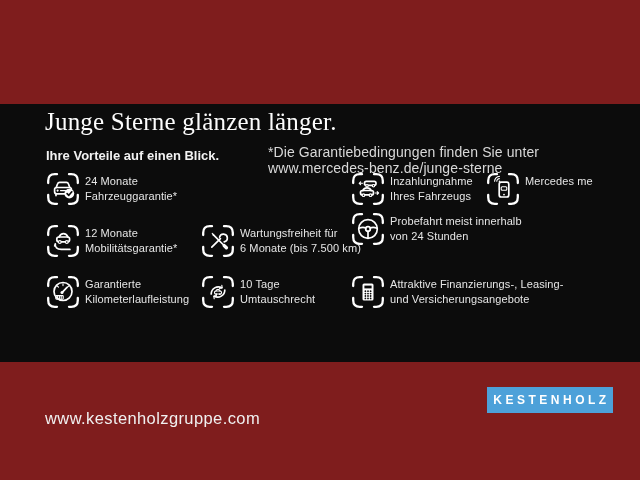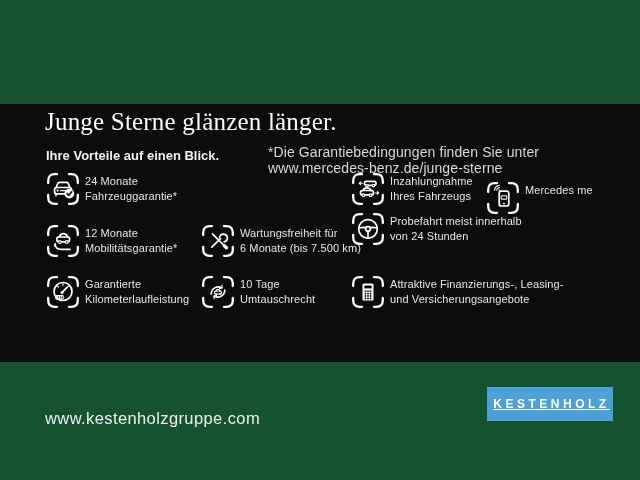--- a/index.html
+++ b/index.html
@@ -1,37 +1,37 @@
 <!DOCTYPE html>
 <html><head>
 <meta charset="utf-8">
 <style>
   html,body{margin:0;padding:0;background:#000;}
-  .stage{position:relative;width:640px;height:480px;background:#14532d;overflow:hidden;
+  .stage{position:relative;width:640px;height:480px;background:#7f1d1d;overflow:hidden;
          font-family:"Liberation Sans",sans-serif;color:#fff;}
   .panel{position:absolute;left:0;top:104px;width:640px;height:258px;background:#0c0c0c;}
   .title{position:absolute;left:45px;top:108px;font-family:"Liberation Serif",serif;
          font-size:25px;font-weight:400;color:#fdfdfd;letter-spacing:.2px;}
   .subtitle{position:absolute;left:46px;top:140px;font-size:13px;font-weight:bold;color:#f2f2f2;margin-top:8px;}
   .disclaimer{position:absolute;left:268px;top:144px;font-size:14px;color:#d9d9d9;letter-spacing:.1px;}
   .cell{position:absolute;display:flex;align-items:flex-start;gap:5px;}
   .cell .label{font-size:11px;line-height:14.5px;color:#e6e6e6;white-space:pre-line;margin-top:2px;letter-spacing:.1px;}
   svg.icon{display:block;}
   svg.icon path,svg.icon rect,svg.icon circle,svg.icon line{
       stroke:#fff;stroke-width:1.7;fill:none;stroke-linecap:round;stroke-linejoin:round;}
   svg.icon .frame{stroke-width:2.3;}
   svg.icon .f{fill:#fff;stroke:none;}
   svg.icon .fd{fill:#0c0c0c;stroke:none;}
   svg.icon .kd{stroke:#0c0c0c;fill:none;stroke-width:1.7;}
   svg.icon .wheel{fill:#0c0c0c;stroke:#fff;stroke-width:1.2;}
   svg.icon .thick{stroke-width:3.4;}
   svg.icon .thin{stroke-width:1.1;}
   .website{position:absolute;left:45px;top:409px;font-size:16.5px;color:#f0f0f0;letter-spacing:.4px;}
-  .logo{position:absolute;left:487px;top:387px;width:126px;height:34px;background:#4DA1D9;
-        display:flex;align-items:center;justify-content:center;text-decoration:underline;}
+  .logo{position:absolute;left:487px;top:387px;width:126px;height:26px;background:#4DA1D9;
+        display:flex;align-items:center;justify-content:center;}
   .logo span{font-size:12px;font-weight:bold;letter-spacing:3.5px;color:#fff;padding-left:3px;}
 </style>
 </head>
 <body>
 
 <div class="stage">
   <div class="panel"></div>
 
   <div class="title">Junge Sterne glänzen länger.</div>
   <div class="subtitle">Ihre Vorteile auf einen Blick.</div>
@@ -63,21 +63,21 @@
       <path d="M11.8 18.7 q1.3-2.8 4.2-2.8 q2.9 0 4.2 2.8"></path>
       <rect x="9.5" y="18.5" width="13" height="4.4" rx="2"></rect>
       <circle class="wheel" cx="12.5" cy="23.2" r="1.3"></circle>
       <circle class="wheel" cx="19.5" cy="23.2" r="1.3"></circle>
       <path class="thin" d="M24.3 21 H27.6 M26.2 19.6 L27.6 21 L26.2 22.4"></path>
     </svg>
     <div class="label">Inzahlungnahme
 Ihres Fahrzeugs</div>
   </div>
 
-  <div class="cell" style="left:486px;top:181px;">
+  <div class="cell" style="left:486px;top:172px;">
     <svg class="icon" width="34" height="34" viewBox="0 0 34 34">
       <path class="frame" d="M2.2 11 V8.8 Q2.2 2.2 8.8 2.2 H11 M23 2.2 H25.2 Q31.8 2.2 31.8 8.8 V11 M31.8 23 V25.2 Q31.8 31.8 25.2 31.8 H23 M11 31.8 H8.8 Q2.2 31.8 2.2 25.2 V23"></path>
       <path class="thin" d="M10.8 9.2 a2.6 2.6 0 0 1 2.6-2.6 M8.6 9.2 a4.8 4.8 0 0 1 4.8-4.8"></path>
       <circle class="f" cx="13.5" cy="9.4" r=".8"></circle>
       <rect x="13.2" y="10.2" width="9.6" height="14.8" rx="2"></rect>
       <rect class="thin" x="15.2" y="14.8" width="5.6" height="3.4" rx="1"></rect>
       <circle class="f" cx="18" cy="22.6" r=".9"></circle>
     </svg>
     <div class="label">Mercedes me</div>
   </div>

